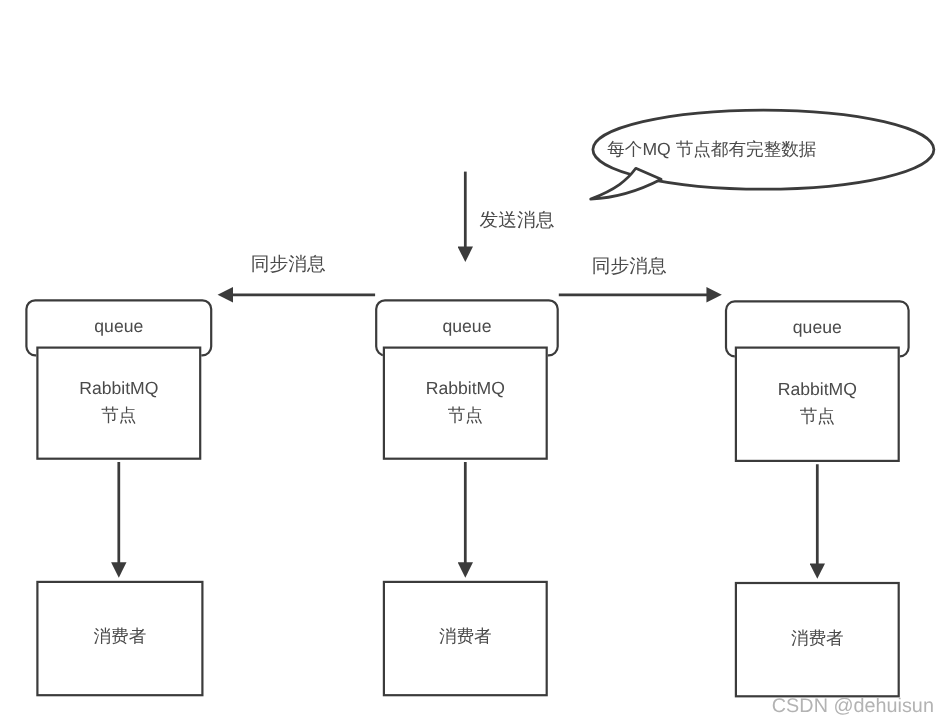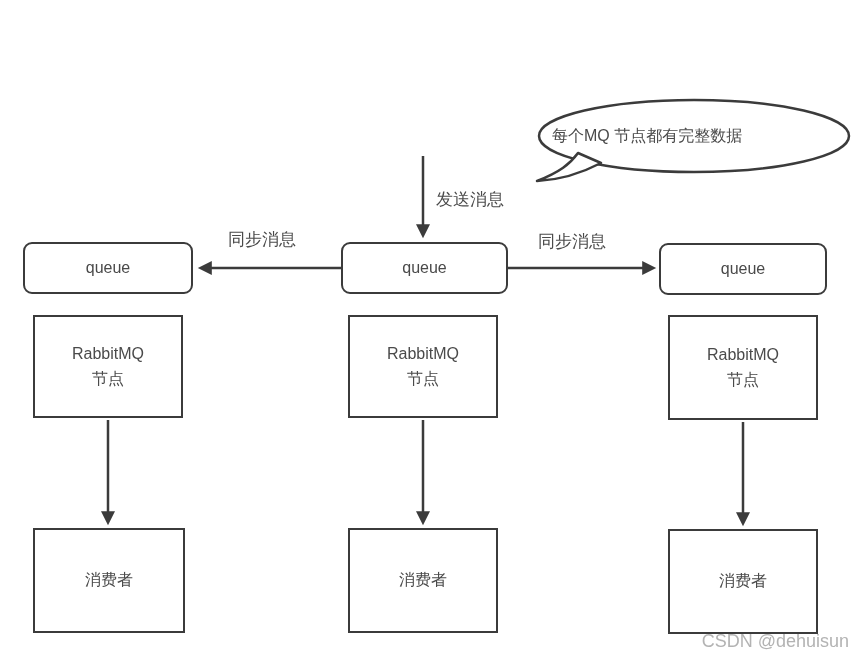--- a/index.html
+++ b/index.html
@@ -34,21 +34,21 @@
     position: absolute;
     border: 2.5px solid var(--line);
     background: #ffffff;
     display: flex;
     align-items: center;
     justify-content: center;
     color: var(--text);
     font-size: 16px;
     text-align: center;
   }
-  .box.rounded { border-radius: 9px; }
+  .box.rounded { border-radius: 9px; margin-top: 30px; }
   .box .lbl { white-space: pre-line; line-height: 1.55; }
 
   .producer  { left: 348px; top: 50px;  width: 150px; height: 105px; }
 
   .queue-left  { left: 23px;  top: 242px; width: 170px; height: 52px; }
   .queue-mid   { left: 341px; top: 242px; width: 167px; height: 52px; }
   .queue-right { left: 659px; top: 243px; width: 168px; height: 52px; }
 
   .node-left  { left: 33px;  top: 315px; width: 150px; height: 103px; }
   .node-mid   { left: 348px; top: 315px; width: 150px; height: 103px; }

